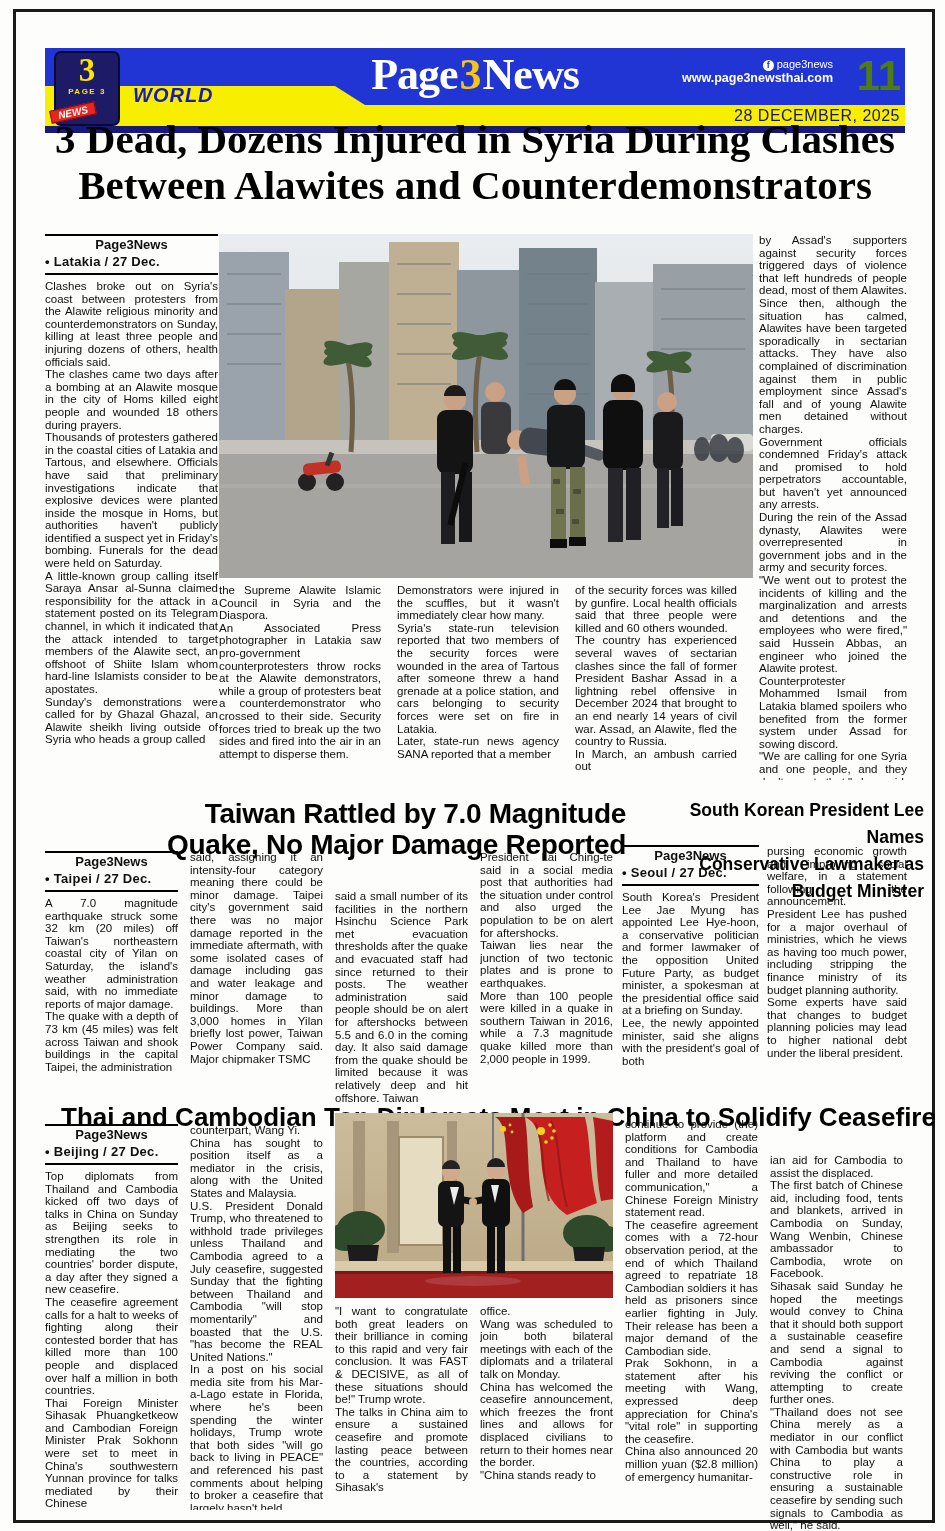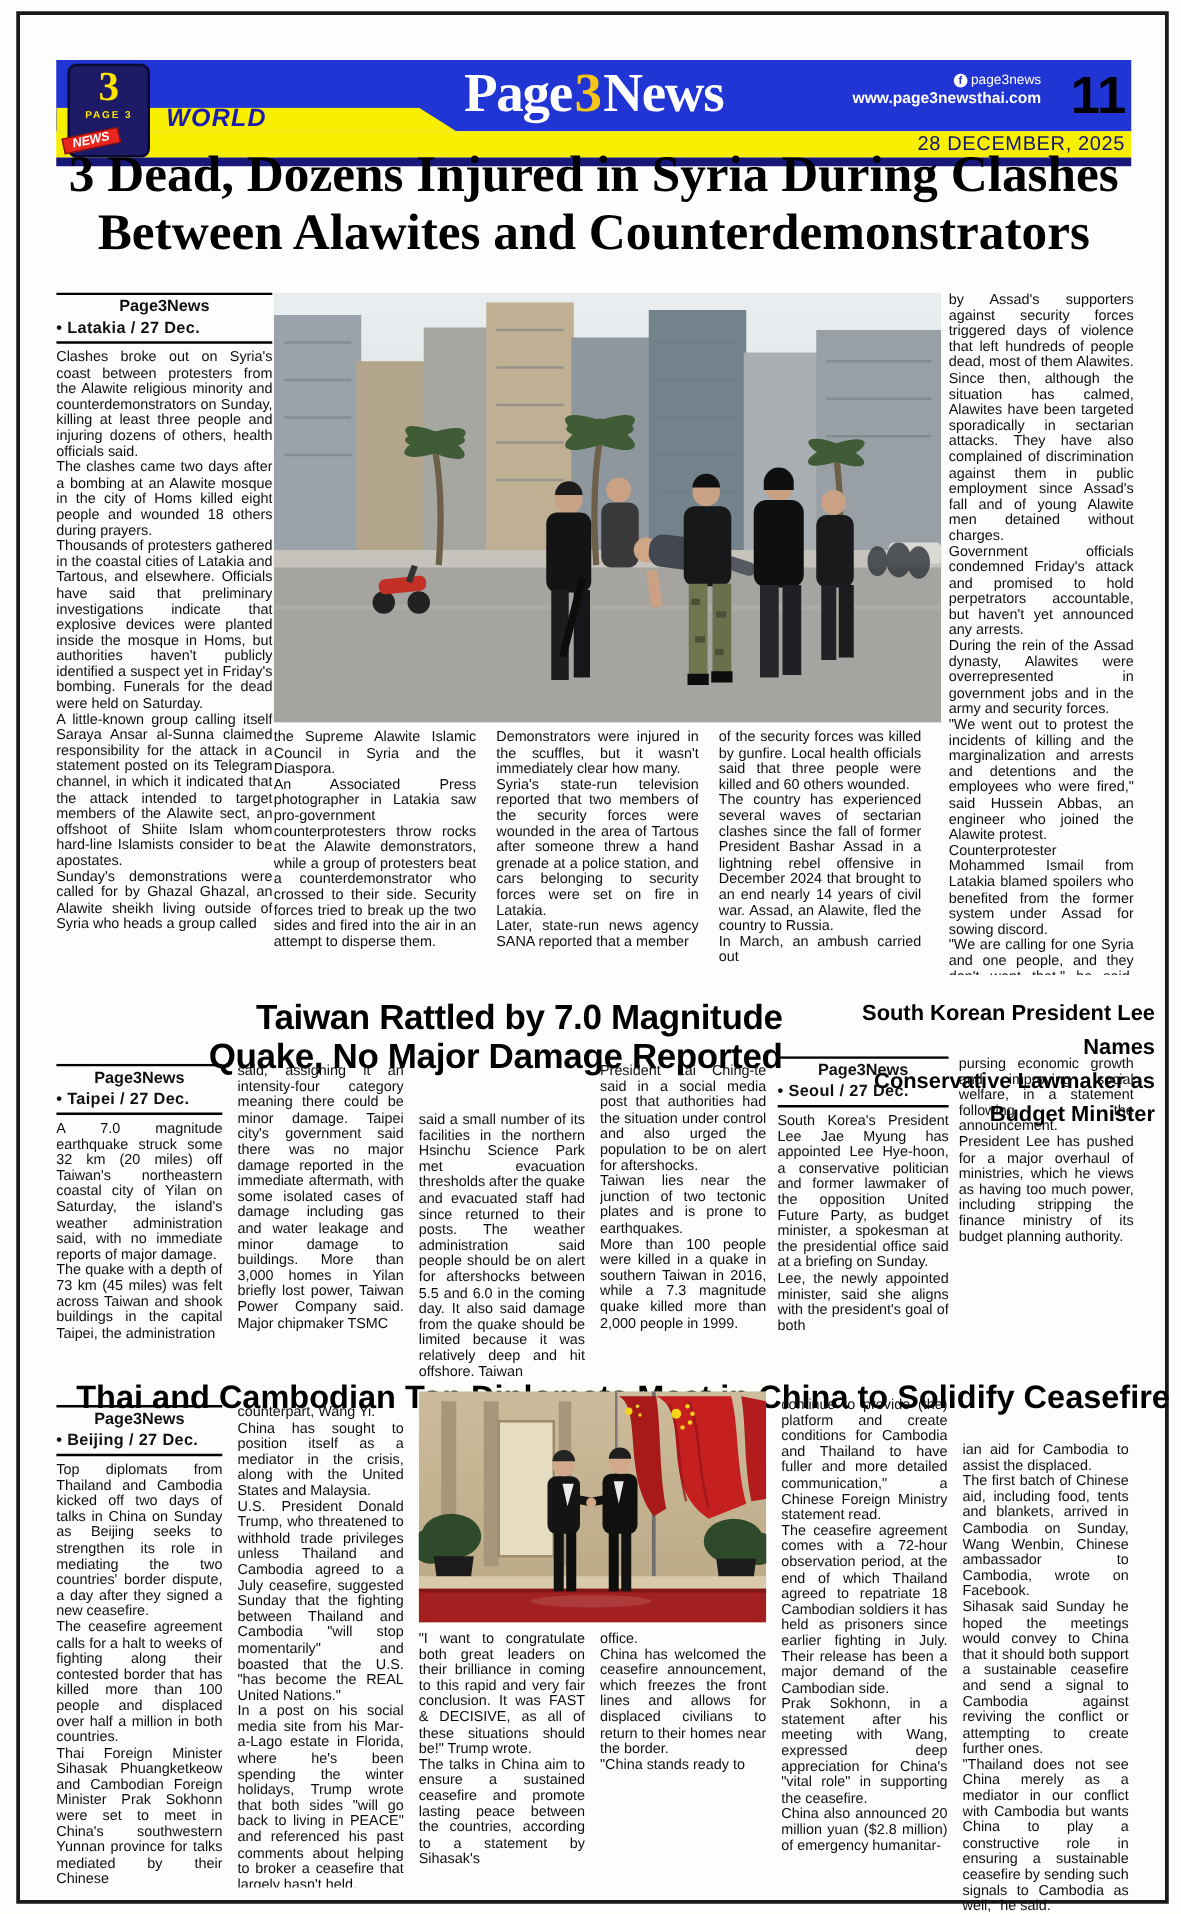--- a/index.html
+++ b/index.html
@@ -25,21 +25,21 @@
              font-weight:bold;font-size:10px;padding:0 7px;transform:rotate(-12deg);border:1px solid #7e0f0c;}
   .mh-title{position:absolute;left:0;right:0;top:1px;text-align:center;font-family:"Liberation Serif",serif;
             font-weight:bold;font-size:44px;color:#fff;letter-spacing:-1px;z-index:2;}
   .mh-title .t-3{color:#f5c518;padding:0 2px;}
   .mh-right{position:absolute;right:72px;top:9px;text-align:right;color:#fff;z-index:2;}
   .fb-row{font-size:11px;line-height:14px;}
   .fb-icon{display:inline-block;width:11px;height:11px;border-radius:50%;background:#fff;color:#2135d4;
            font-size:9px;font-weight:bold;line-height:11px;text-align:center;margin-right:3px;vertical-align:middle;}
   .fb-icon::before{content:"f";}
   .site{font-size:12.5px;font-weight:bold;line-height:15px;}
-  .pageno{position:absolute;right:4px;top:0;font-size:42px;font-weight:bold;color:#000000;line-height:56px;z-index:2;}
+  .pageno{position:absolute;right:4px;top:0;font-size:42px;font-weight:bold;color:#4d7c0f;line-height:56px;z-index:2;}
 
   
   .hl-serif{position:absolute;left:45px;top:116px;width:860px;margin:0;text-align:center;
             font-family:"Liberation Serif",serif;font-weight:bold;font-size:41px;line-height:46px;color:#000;}
   .hl-sans{position:absolute;margin:16px;text-align:right;font-weight:bold;color:#000;font-family:"Liberation Sans",sans-serif;}
   .hl-taiwan{left:45px;top:782px;width:565px;font-size:28px;line-height:31px;letter-spacing:-.3px;}
   .hl-korea{left:620px;top:781px;width:288px;font-size:17.5px;line-height:27px;}
   .hl-thai{left:45px;top:1087px;width:860px;font-size:26px;line-height:29px;white-space:nowrap;}
 
   
@@ -287,20 +287,21 @@
       </div>
       <div class="coltext">
           <p>South Korea's President Lee Jae Myung has appointed Lee Hye-hoon, a conservative politician and former lawmaker of the opposition United Future Party, as budget minister, a spokesman at the presidential office said at a briefing on Sunday.</p>
           <p>Lee, the newly appointed minister, said she aligns with the president's goal of both</p>
         </div>
     </div>
     <div class="colbox" style="left:767px;top:845px;width:140px;height:238px;">
       <div class="coltext">
           <p>pursing economic growth and improving social welfare, in a statement following the announcement.</p>
           <p>President Lee has pushed for a major overhaul of ministries, which he views as having too much power, including stripping the finance ministry of its budget planning authority.</p>
+          <p>Some experts have said that changes to budget planning policies may lead to higher national debt under the liberal president.</p>
         </div>
     </div>
   </section>
 
   <h2 class="hl-sans hl-thai">Thai and Cambodian Top Diplomats Meet in China to Solidify Ceasefire</h2>
   <section>
     <div class="colbox" style="left:45px;top:1124px;width:133px;height:386px;">
       <div class="byline">
         <div class="agency">Page3News</div>
         <div class="dateline">• Beijing  /  27 Dec.</div>
@@ -390,20 +391,21 @@
 
     <div class="colbox" style="left:335px;top:1305px;width:133px;height:205px;">
       <div class="coltext">
           <p>"I want to congratulate both great leaders on their brilliance in coming to this rapid and very fair conclusion. It was FAST &amp; DECISIVE, as all of these situations should be!" Trump wrote.</p>
           <p>The talks in China aim to ensure a sustained ceasefire and promote lasting peace between the countries, according to a statement by Sihasak's</p>
         </div>
     </div>
     <div class="colbox" style="left:480px;top:1305px;width:133px;height:205px;">
       <div class="coltext">
           <p>office.</p>
+          <p>Wang was scheduled to join both bilateral meetings with each of the diplomats and a trilateral talk on Monday.</p>
           <p>China has welcomed the ceasefire announcement, which freezes the front lines and allows for displaced civilians to return to their homes near the border.</p>
           <p>"China stands ready to</p>
         </div>
     </div>
     <div class="colbox" style="left:625px;top:1118px;width:133px;height:392px;">
       <div class="coltext">
           <p>continue to provide (the) platform and create conditions for Cambodia and Thailand to have fuller and more detailed communication," a Chinese Foreign Ministry statement read.</p>
           <p>The ceasefire agreement comes with a 72-hour observation period, at the end of which Thailand agreed to repatriate 18 Cambodian soldiers it has held as prisoners since earlier fighting in July. Their release has been a major demand of the Cambodian side.</p>
           <p>Prak Sokhonn, in a statement after his meeting with Wang, expressed deep appreciation for China's "vital role" in supporting the ceasefire.</p>
           <p>China also announced 20 million yuan ($2.8 million) of emergency humanitar-</p>

